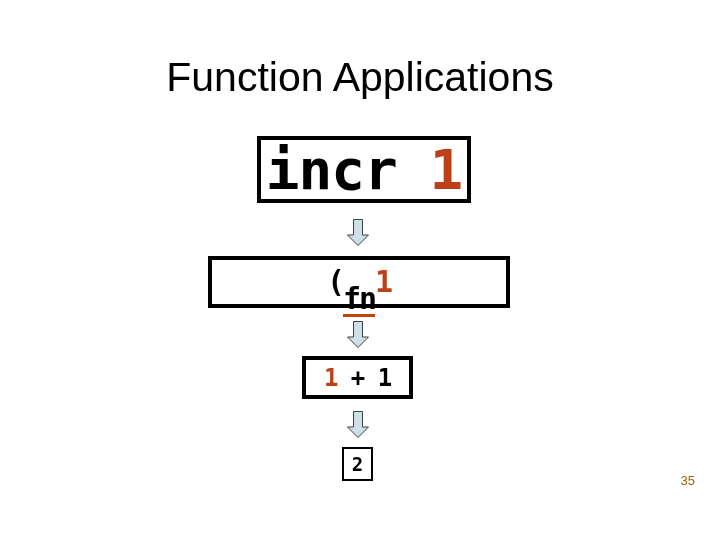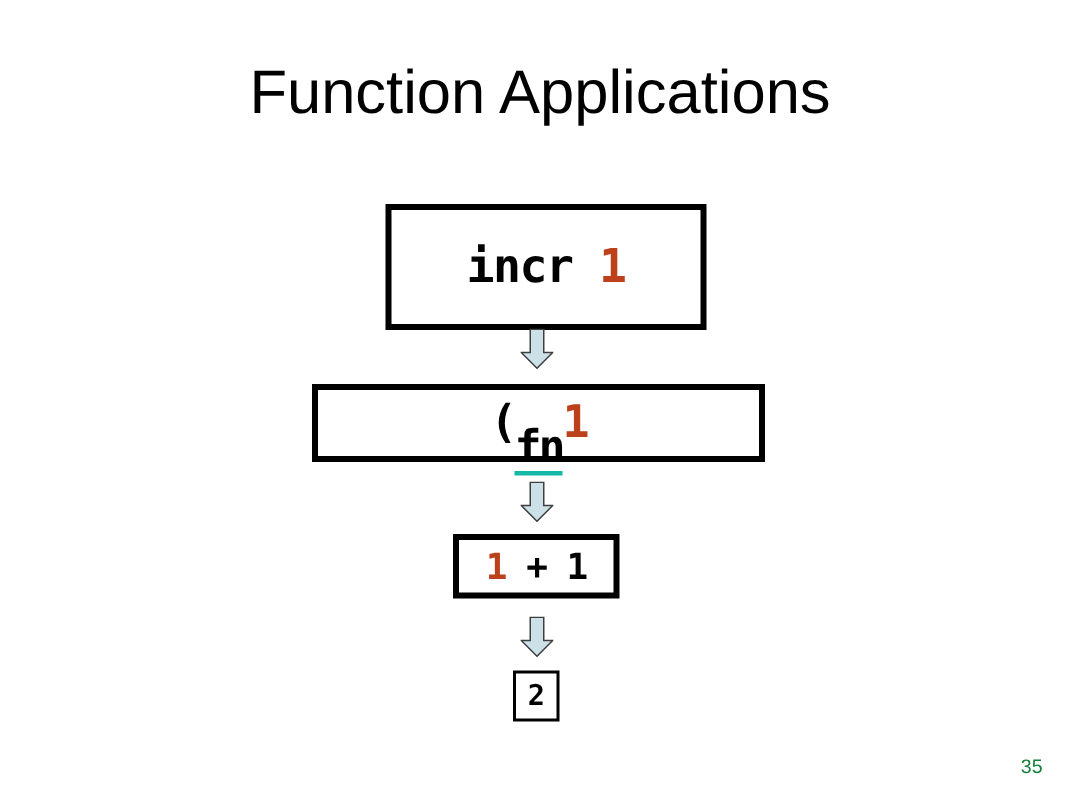--- a/index.html
+++ b/index.html
@@ -14,21 +14,21 @@
     background: #FFFFFF;
     overflow: hidden;
     font-family: "Liberation Sans", sans-serif;
     margin: 0 auto;
   }
   .title {
     position: absolute;
     left: 0;
     right: 0;
     top: 38px;
-    margin: 0;
+    margin: 16px;
     text-align: center;
     font-size: 41px;
     font-weight: 400;
     color: #000000;
     letter-spacing: 0px;
     font-family: "Liberation Sans", sans-serif;
   }
   .expr-box {
     position: absolute;
     box-sizing: border-box;
@@ -36,41 +36,41 @@
     border: 4px solid #000000;
     display: flex;
     align-items: center;
     justify-content: center;
     white-space: pre;
     font-family: "DejaVu Sans Mono", monospace;
     font-weight: bold;
     color: #000000;
     line-height: 1;
   }
-  .box-1 { left: 257px; top: 136px; width: 214px; height: 84px; font-size: 31px; letter-spacing: -1px; }
+  .box-1 { left: 257px; top: 136px; width: 214px; height: 67px; font-size: 56px; letter-spacing: -1px; }
   .box-2 { left: 208px; top: 256px; width: 302px; height: 52px; font-size: 30px; letter-spacing: -2px; }
   .box-3 { left: 302px; top: 356px; width: 111px; height: 43px; font-size: 24px; letter-spacing: -1px; }
   .box-4 { left: 342px; top: 447px; width: 31px; height: 34px; border-width: 2px; font-size: 19px; letter-spacing: 0; }
   .red { color: #BC411A; }
-  .fn-underline { border-bottom: 3px solid #14b8a6; padding-bottom: 0px; margin-top: 37px; }
+  .fn-underline { border-bottom: 3px solid #c2410c; padding-bottom: 0px; margin-top: 37px; }
   .arrow {
     position: absolute;
     left: 347px;
     width: 22px;
     height: 27px;
   }
   .arrow-1 { top: 219px; }
   .arrow-2 { top: 321px; }
   .arrow-3 { top: 411px; }
   .page-number {
     position: absolute;
     right: 25px;
-    top: 503px;
+    top: 473px;
     font-size: 13px;
-    color: #15803d;
+    color: #a16207;
     font-family: "Liberation Sans", sans-serif;
   }
 </style>
 </head>
 <body>
 
 <div class="slide">
 
   <h1 class="title">Function Applications</h1>
 

